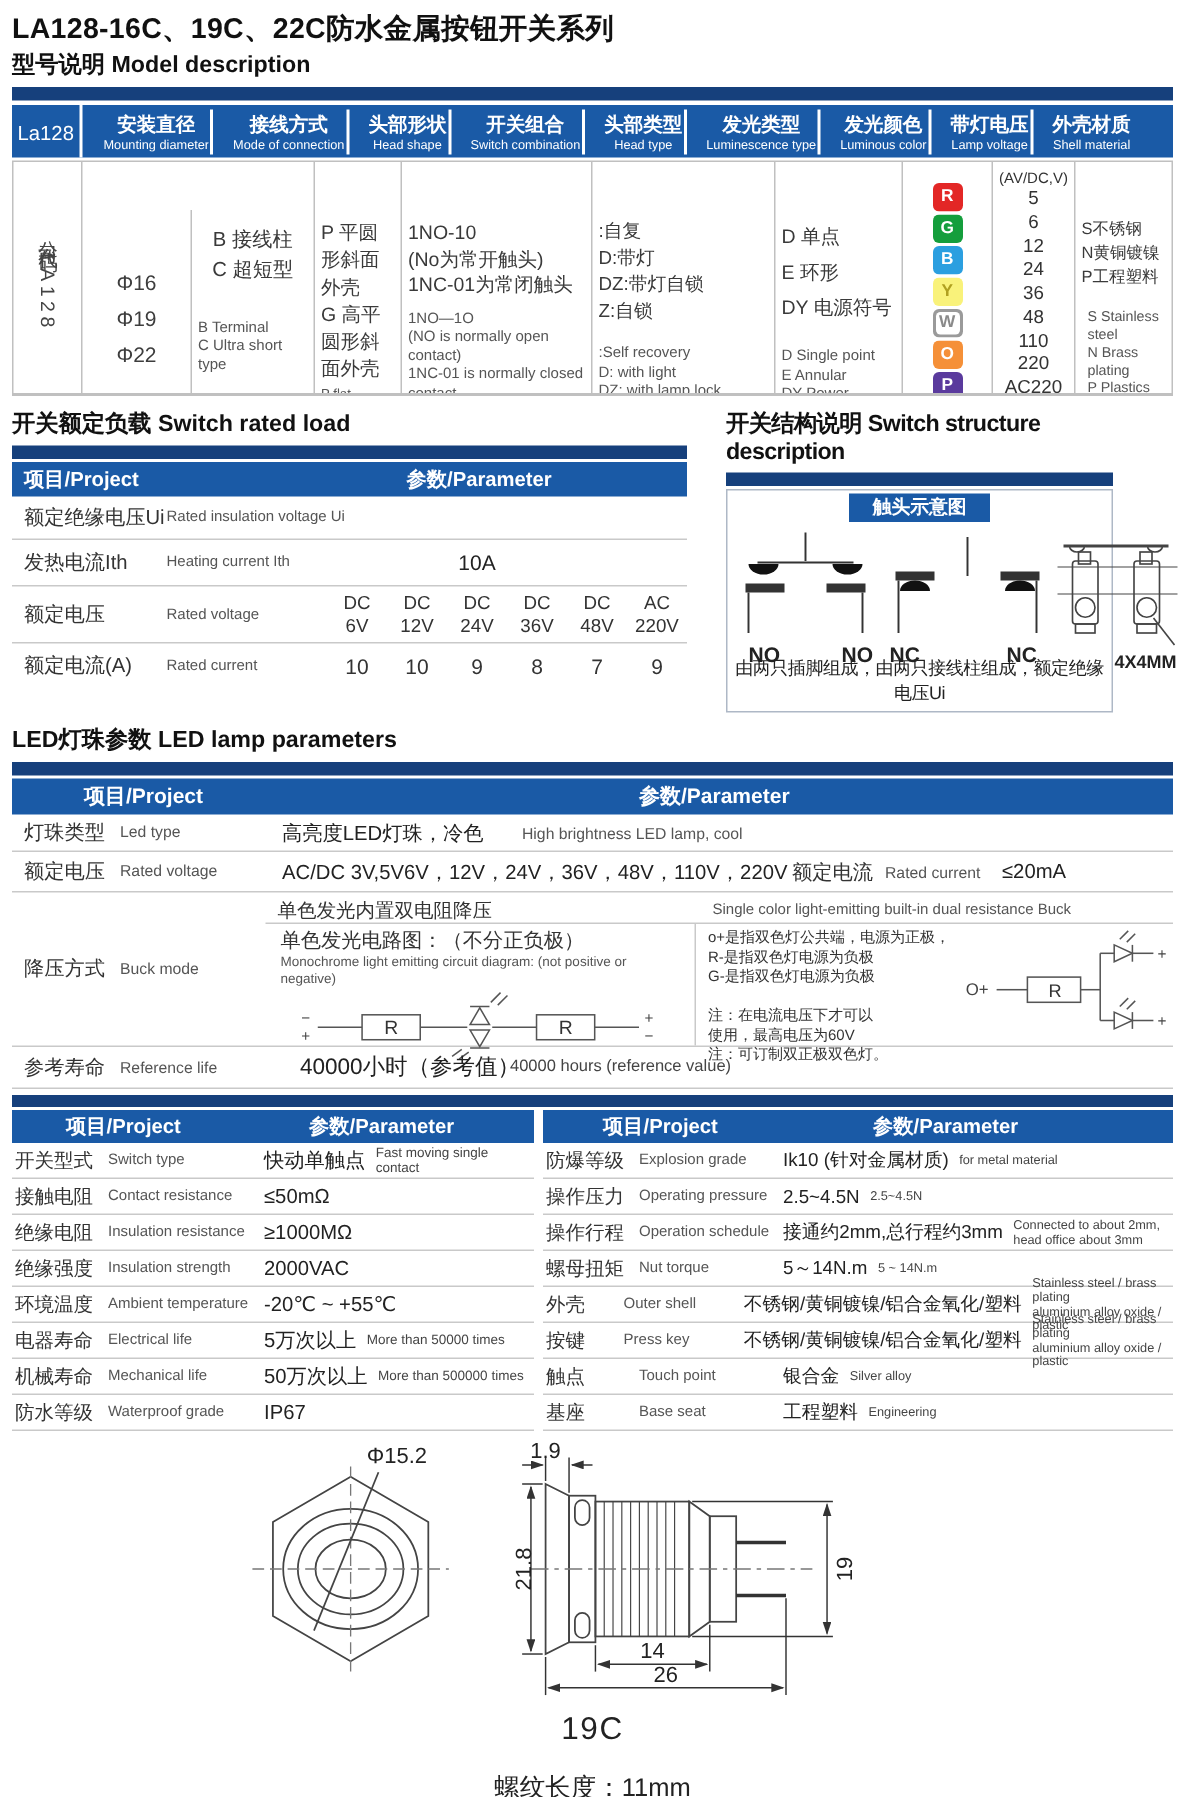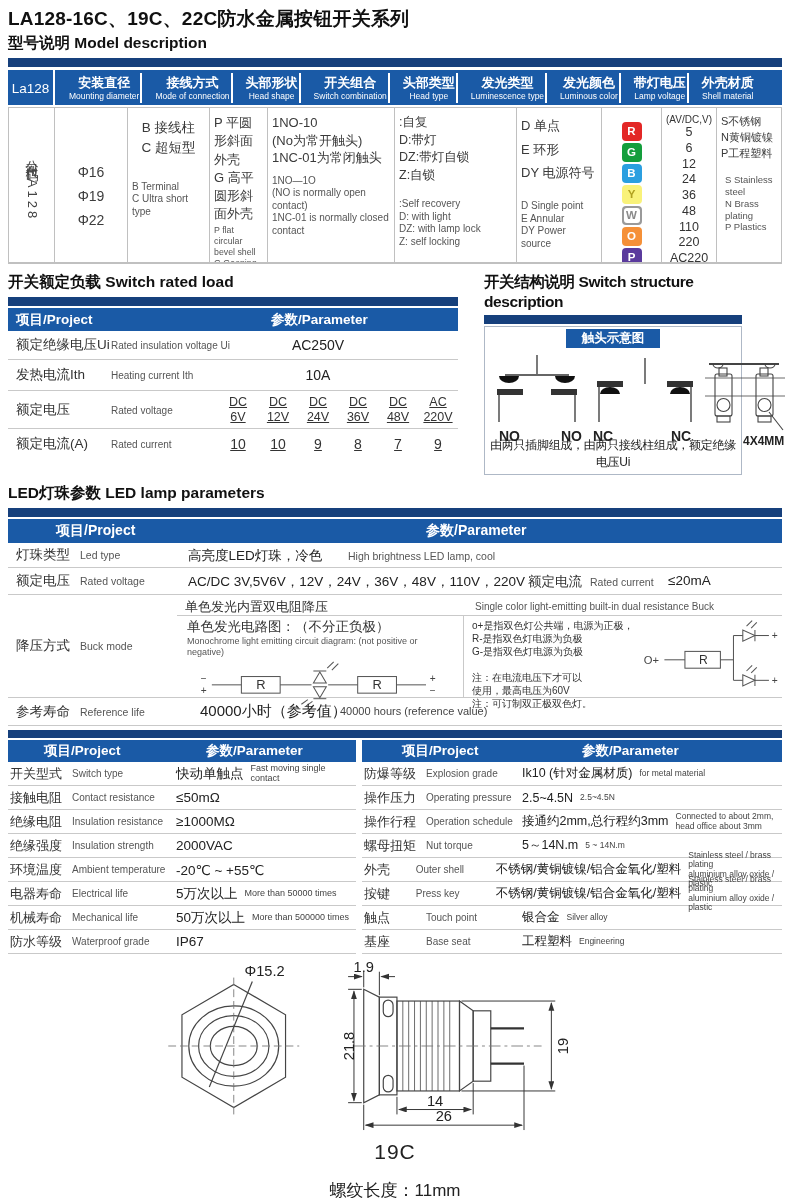--- a/index.html
+++ b/index.html
@@ -19,21 +19,21 @@
   .mt-corner { width:47px; font-size:13.5px; display:flex; align-items:center; justify-content:center; border-right:2px solid #fff; }
   .mt-hcell { border-right:2px solid #fff;margin-left:12px; }
   .mt-hcell:last-child { border-right:none; }
   .hzh { font-size:13px; font-weight:bold; line-height:1.15; }
   .hen { font-size:8.5px; line-height:1.2; white-space:nowrap; overflow:hidden; }
   .mt-body { display:flex; margin-top:2px; border-top:1px solid #c0c0c0; border-bottom:2px solid #c0c0c0; height:157px; }
   .mt-c { border-right:1px solid #c0c0c0; padding:6px 4px; color:#3d3d3d; overflow:hidden; }
   .mt-c:first-child { border-left:1px solid #c0c0c0; }
   .w1{width:47px}.w2{width:73px}.w3{width:82px}.w4{width:58px}.w5{width:127px}
   .w6{width:122px}.w7{width:85px}.w8{width:60px}.w9{width:55px}.w10{width:65px}
-  .pre { white-space:pre-line; }
+  .pre { white-space:pre-line;margin-top:32px; }
   .mt-vert { display:flex; align-items:center; justify-content:center; }
   .vert-text { writing-mode:vertical-rl; letter-spacing:3px; font-size:13px; color:#444; }
   .mt-diam { display:flex; align-items:center; justify-content:center; text-align:center; font-size:14px; line-height:1.7; padding-top:30px; }
   .zh-list { font-size:13px; line-height:1.5; color:#3a3a3a; }
   .en-list { font-size:9.5px; line-height:1.25; color:#555; margin-top:10px; }
   .chips { display:flex; flex-direction:column; align-items:center; padding-top:8px; }
   .chipb { padding:1px; border-radius:4px; margin-bottom:2px; border:1px solid transparent; }
   .chip { width:16px; height:15px; border-radius:3px; text-align:center; font-size:11.5px; font-weight:bold; line-height:15px; }
   .volt-col { text-align:center; }
   .volt-head { font-size:10px; color:#333; }
@@ -42,21 +42,21 @@
   
   .sec2 { display:flex; gap:8px; }
   .sec2-left { width:450px; }
   .sec2-right { width:276px;padding-left:18px; }
   .tbl-head { height:23px; position:relative; color:#fff; font-weight:bold; font-size:13.5px; }
   .tbl-head span { position:absolute; top:50%; transform:translateY(-50%); }
   .rl-row { position:relative; border-bottom:1px solid #c9c9c9; }
   .rl-zh { position:absolute; left:8px; top:50%; transform:translateY(-50%); font-size:13.5px; color:#333; white-space:nowrap; }
   .rl-en { position:absolute; left:103px; top:50%; transform:translateY(-50%); font-size:10px; color:#555; white-space:nowrap; }
   .rl-val { position:absolute; left:175px; width:270px; top:50%; transform:translateY(-50%); text-align:center; font-size:14px; color:#222; }
-  .rl-grid { position:absolute; left:210px; width:240px; top:0; bottom:0; display:grid; grid-template-columns:repeat(6,1fr); align-items:center; text-align:center;text-decoration:underline; }
+  .rl-grid { position:absolute; left:210px; width:240px; top:0; bottom:0; display:grid; grid-template-columns:repeat(6,1fr); align-items:center; text-align:center; }
   .rl-grid div { font-size:12.5px; line-height:1.15; white-space:pre-line; color:#333; }
   .rl-grid.cur div { font-size:14px; }
 
   .st-box { border:1px solid #aeb8c6; height:149px; position:relative; margin-top:0; }
   .st-pill { width:94px; height:19px; margin:2px auto 0; color:#fff; font-size:12.5px; font-weight:bold; text-align:center; line-height:19px; }
   .st-caption { position:absolute; bottom:3px; left:0; right:0; text-align:center; font-size:12px; color:#222; letter-spacing:-0.3px; }
 
   
   .led-row { position:relative; border-bottom:1px solid #c9c9c9; }
   .ld-zh { position:absolute; left:8px; top:50%; transform:translateY(-50%); font-size:13.5px; color:#333; white-space:nowrap; }
@@ -243,21 +243,20 @@
     <div class="sec2-left">
       <div class="sec-title">开关额定负载 Switch rated load</div>
       <div class="navy-bar" style="background-color: rgb(22, 64, 124);"></div>
       <div class="tbl-head" style="margin-top: 2px; background-color: rgb(26, 90, 166);">
         <span style="left:8px;">项目/Project</span>
         <span style="left:263px;">参数/Parameter</span>
       </div>
       <div class="rl-row" style="height:29px;">
         <span class="rl-zh">额定绝缘电压Ui</span>
         <span class="rl-en">Rated insulation voltage Ui</span>
-        <span class="rl-val">AC250V</span>
       </div>
       <div class="rl-row" style="height:31px;">
         <span class="rl-zh">发热电流Ith</span>
         <span class="rl-en">Heating current Ith</span>
         <span class="rl-val">10A</span>
       </div>
       <div class="rl-row" style="height:38px;">
         <span class="rl-zh">额定电压</span>
         <span class="rl-en">Rated voltage</span>
         <div class="rl-grid">

